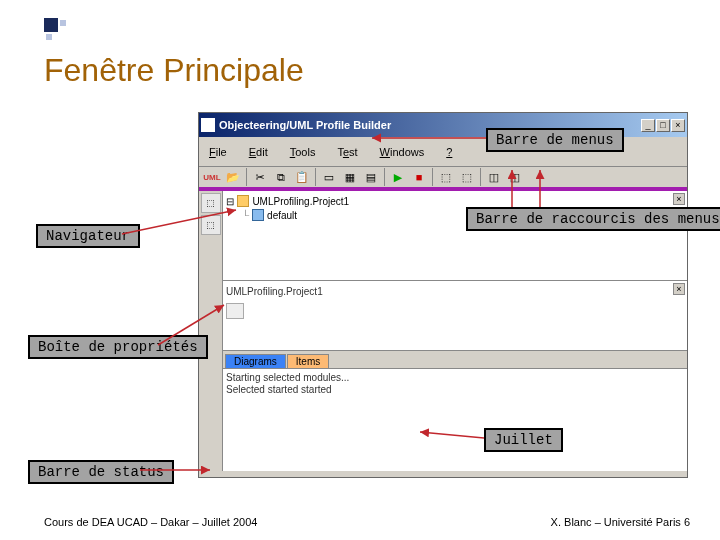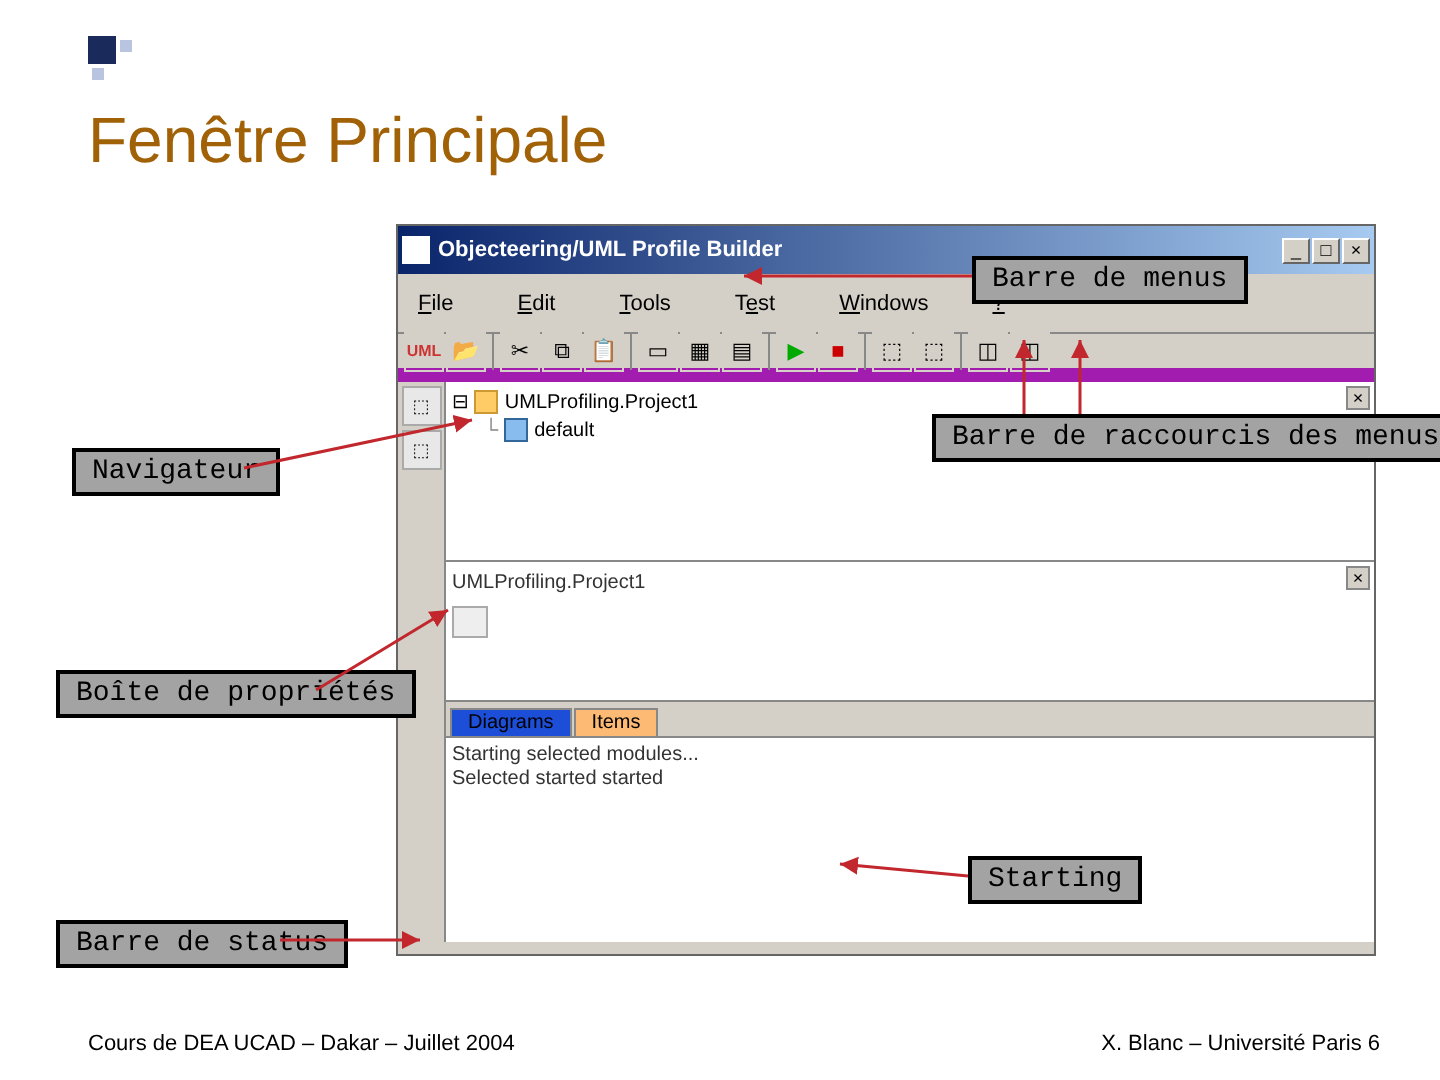--- a/index.html
+++ b/index.html
@@ -4,41 +4,41 @@
 <style>
   * { box-sizing: border-box; margin: 0; padding: 0; }
   body { width: 720px; height: 540px; background: #fff; font-family: Arial, sans-serif; position: relative; overflow: hidden; }
   .slide-title { position: absolute; top: 52px; left: 44px; font-size: 32px; font-weight: normal; color: #a16207; }
   .app-window { position: absolute; top: 112px; left: 198px; width: 490px; height: 366px; border: 1px solid #666; background: #d4d0c8; }
   .titlebar { height: 18px; background: linear-gradient(to right, #0a246a, #a6caf0); display: flex; align-items: center; padding: 12px 2px; }
   .titlebar-icon { width: 14px; height: 14px; background: #fff; margin-right: 4px; }
   .titlebar-text { color: #fff; font-size: 11px; font-weight: bold; flex: 1; }
   .titlebar-btns { display: flex; gap: 1px; }
   .titlebar-btn { width: 14px; height: 13px; background: #d4d0c8; border: 1px solid #fff; border-right-color: #666; border-bottom-color: #666; font-size: 9px; text-align: center; line-height: 11px; cursor: pointer; }
-  .menubar { height: 30px; background: #d4d0c8; display: flex; align-items: center; padding: 0 4px; gap: 20px; border-bottom: 1px solid #888; text-align: right; }
+  .menubar { height: 30px; background: #d4d0c8; display: flex; align-items: center; padding: 0 4px; gap: 10px; border-bottom: 1px solid #888; text-align: right; }
   .menubar span { font-size: 11px; padding: 1px 6px; cursor: pointer; }
   .menubar span u { text-decoration: underline; }
-  .toolbar { height: 24px; background: #d4d0c8; display: flex; align-items: center; padding: 0 3px; gap: 1px; border-bottom: 7px solid #a21caf; text-align: right; }
+  .toolbar { height: 24px; background: #d4d0c8; display: flex; align-items: center; padding: 0 3px; gap: 1px; border-bottom: 4px solid #a21caf; text-align: right; }
   .tool-btn { width: 20px; height: 20px; border: 1px solid #d4d0c8; display: flex; align-items: center; justify-content: center; cursor: pointer; font-size: 11px; }
   .tool-sep { width: 1px; height: 18px; background: #888; margin: 0 2px; }
   .workspace { display: flex; height: 280px; }
   .nav-col { width: 24px; background: #d4d0c8; border-right: 1px solid #888; display:flex; flex-direction:column; align-items:center; padding-top:2px; gap:2px;}
   .nav-tab { width:20px; height:20px; border:1px solid #aaa; background:#e8e8e8; font-size:9px; text-align:center; line-height:18px;}
   .nav-body { flex: 1; background: #fff; display:flex; flex-direction:column; }
   .tree-area { height: 90px; border-bottom: 1px solid #888; padding: 3px; font-size: 10px; overflow:hidden; position:relative;}
   .tree-row { display: flex; align-items: center; gap: 3px; padding: 1px 0; }
   .tree-icon { width:12px; height:12px; background:#ffcc66; border:1px solid #cc9933; display:inline-block;}
   .tree-indent { margin-left: 16px; }
   .tree-close { position:absolute; top:2px; right:2px; width:12px; height:12px; font-size:9px; text-align:center; border:1px solid #888; background:#d4d0c8; cursor:pointer;}
   .props-area { height: 70px; border-bottom:1px solid #888; padding:3px; font-size:10px; position:relative;}
   .props-title { font-size:10px; color:#333; padding:2px 0; }
   .props-btn { width:18px; height:16px; border:1px solid #aaa; background:#eee; display:inline-block; margin-top:4px;}
   .tabs-area { height: 18px; border-bottom:1px solid #888; display:flex; align-items:flex-end; padding:0 2px; background:#d4d0c8;}
   .tab { font-size:10px; padding:1px 8px; border:1px solid #888; border-bottom:none; background:#fdba74; margin-right:1px; cursor:pointer;}
-  .tab.active { background:#1d4ed8; }
+  .tab.active { background:#3b82f6; }
   .console-area { flex:1; background:#fff; padding:3px; font-size:10px; color:#333; overflow:hidden;}
   .console-area div { line-height:1.2; }
   .statusbar { height: 18px; background:#d4d0c8; border-top:1px solid #fff; display:flex; align-items:center; padding:0 6px; font-size:10px;}
   .annotation { position:absolute; background:#a3a3a3; border:2px solid #000; padding:2px 8px; font-size:14px; font-family: Liberation Mono, monospace; white-space:nowrap; }
   .arrow { position:absolute; pointer-events:none; }
   .footer-left { position:absolute; bottom:12px; left:44px; font-size:11px; color:#000; }
   .footer-right { position:absolute; bottom:12px; right:30px; font-size:11px; color:#000; }
   .bullet-deco { position:absolute; top:18px; left:44px; width:22px; height:22px; }
   .bullet-deco .big { position:absolute; width:14px; height:14px; background:#1a2a5a; top:0; left:0;}
   .bullet-deco .s1 { position:absolute; width:6px; height:6px; background:#b8c4e0; top:2px; left:16px;}
@@ -127,21 +127,21 @@
         <div>Selected started started</div>
       </div>
     </div>
   </div>
 </div>
 
 <div class="annotation" style="top:128px; left:486px;">Barre de menus</div>
 <div class="annotation" style="top:207px; left:466px;">Barre de raccourcis des menus</div>
 <div class="annotation" style="top:224px; left:36px;">Navigateur</div>
 <div class="annotation" style="top:335px; left:28px;">Boîte de propriétés</div>
-<div class="annotation" style="top:428px; left:484px;">Starting</div>
+<div class="annotation" style="top:428px; left:484px;">Juillet</div>
 <div class="annotation" style="top:460px; left:28px;">Barre de status</div>
 
 <svg class="arrow" style="top:0;left:0;width:720px;height:540px;">
   <defs>
     <marker id="ah" markerWidth="8" markerHeight="8" refX="6" refY="3" orient="auto">
       <path d="M0,0 L6,3 L0,6 Z" fill="#c1272d"></path>
     </marker>
   </defs>
   <line x1="486" y1="138" x2="372" y2="138" stroke="#c1272d" stroke-width="1.5" marker-end="url(#ah)"></line>
   <line x1="512" y1="207" x2="512" y2="170" stroke="#c1272d" stroke-width="1.5" marker-end="url(#ah)"></line>

